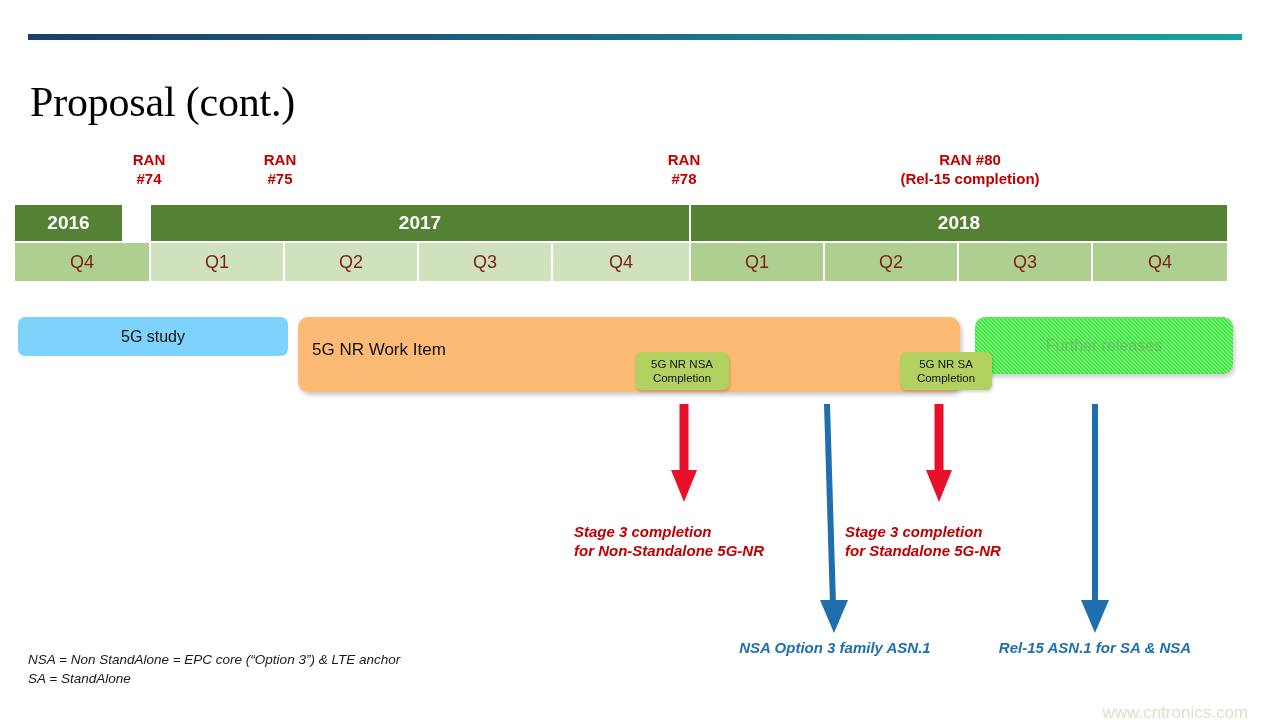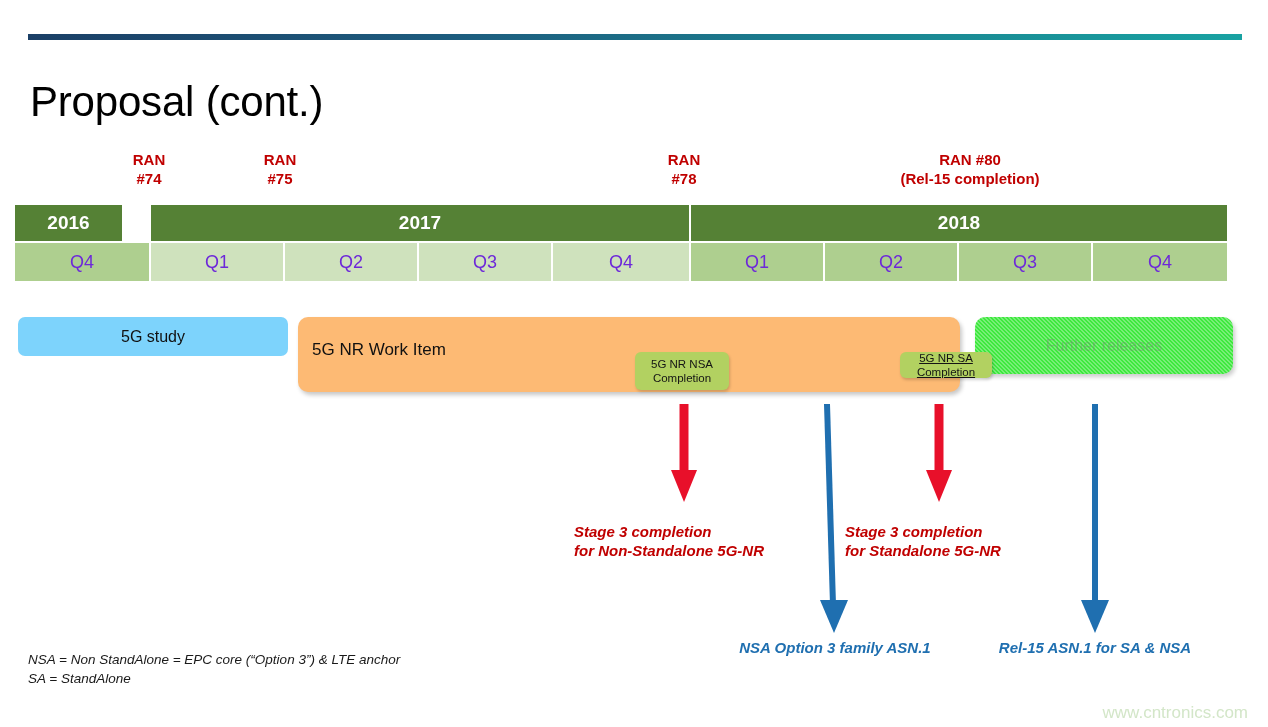--- a/index.html
+++ b/index.html
@@ -28,20 +28,21 @@
 
   
   #slide-title {
     position: absolute;
     left: 30px;
     top: 78px;
     font-size: 42px;
     color: #000000;
     letter-spacing: -0.2px;
     white-space: nowrap;
+    font-family: Liberation Serif, serif;
   }
 
   
   .ran-label {
     position: absolute;
     color: #c00000;
     font-weight: bold;
     font-size: 15px;
     line-height: 19px;
     text-align: center;
@@ -70,21 +71,21 @@
     font-weight: bold;
     font-size: 19px;
     display: flex;
     align-items: center;
     justify-content: center;
   }
   .quarter-cell {
     position: absolute;
     top: 0;
     height: 38px;
-    color: #6d28d9;
+    color: #7f1d1d;
     font-size: 18px;
     display: flex;
     align-items: center;
     justify-content: center;
   }
   .q-dark  { background: #aecf8f; }
   .q-light { background: #cfe2bd; }
 
   
   .bar {
@@ -150,21 +151,21 @@
     font-size: 11.5px;
     line-height: 14px;
     text-align: center;
     display: flex;
     align-items: center;
     justify-content: center;
     white-space: pre-line;
     box-shadow: 1px 2px 3px rgba(0,0,0,0.18);
   }
   #milestone-nsa { left: 635px; top: 352px; width: 94px; height: 38px; }
-  #milestone-sa  { left: 900px; top: 352px; width: 92px; height: 26px; text-decoration: underline; }
+  #milestone-sa  { left: 900px; top: 352px; width: 92px; height: 38px; }
 
   
   #arrow-layer {
     position: absolute;
     left: 0;
     top: 0;
     width: 1268px;
     height: 727px;
     pointer-events: none;
   }

